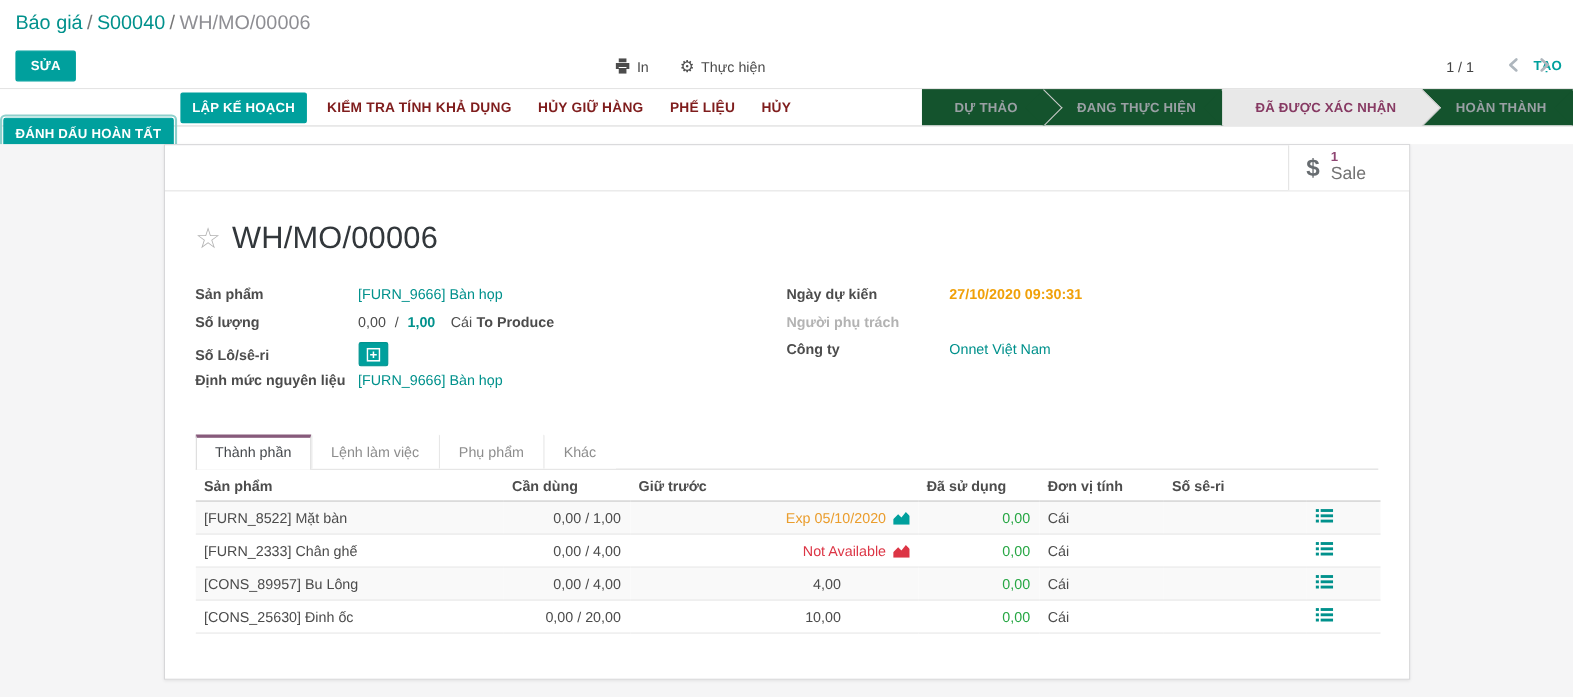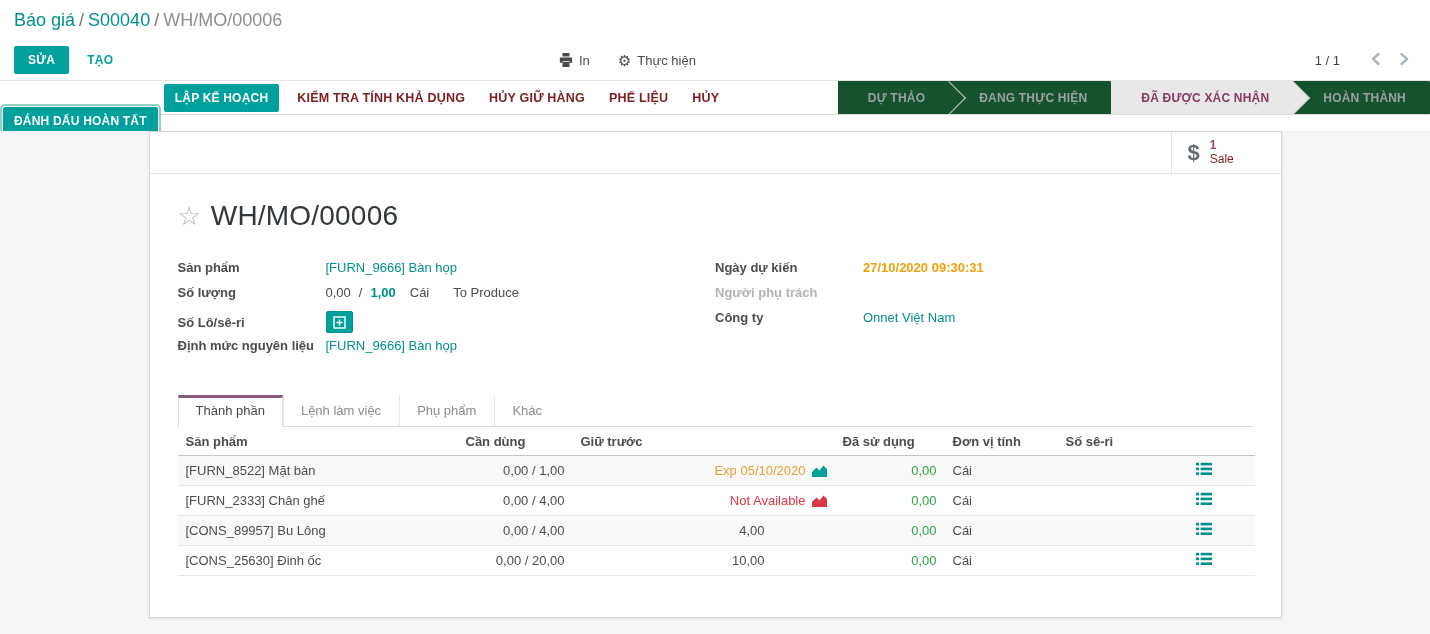--- a/index.html
+++ b/index.html
@@ -6,21 +6,21 @@
   html,body { width:1430px; height:634px; overflow:hidden; background:#fff;
     font-family:"Liberation Sans", sans-serif; color:#4c4c4c; }
 
   
   .control-panel { background:#fff; padding:8px 0 0 14px; }
   .breadcrumb { font-size:18px; line-height:24px; }
   .breadcrumb a { color:#00918c; text-decoration:none; cursor:pointer; }
   .breadcrumb .sep { color:#777; padding:0 4px; }
   .breadcrumb .current { color:#8e8e93; }
 
-  .cp-buttons { position:relative; height:40px; margin-top:8px; display:flex; align-items:center; }
+  .cp-buttons { position:relative; height:40px; margin-top:8px; display:flex; align-items:center;justify-content:space-between; }
   .btn-primary { background:#00a09d; border:1px solid #00a09d; color:#fff; font-weight:bold;
     font-size:12px; padding:6px 13px; border-radius:2px; cursor:pointer; letter-spacing:.2px; }
   .btn-flat { background:none; border:none; color:#00a09d; font-weight:bold; font-size:12px;
     padding:6px 10px; margin-left:8px; cursor:pointer; letter-spacing:.2px; }
   .cp-center { position:absolute; left:545px; top:0; height:100%; display:flex; align-items:center; gap:28px; }
   .menu-btn { display:flex; align-items:center; gap:6px; font-size:13px; color:#4c4c4c; cursor:pointer; background:none; border:none; font-family:inherit; }
   .gear-glyph { font-size:15px; color:#4c4c4c; line-height:1; }
   .cp-pager { position:absolute; right:18px; top:0; height:100%; display:flex; align-items:center; gap:14px; }
   .pager-count { font-size:13px; color:#444; margin-right:14px; }
   .pager-arrow { background:none; border:none; cursor:pointer; padding:2px; }
@@ -46,38 +46,38 @@
   
   .content { position:relative; height:516px; background:#f5f5f6; }
   .sheet { width:1133px; height:487px; margin:16px auto 0; background:#fff;
     border:1px solid #d7d7d9; box-shadow:0 1px 3px rgba(0,0,0,.08); }
   .smart-row { height:42px; border-bottom:1px solid #e3e3e3; display:flex; justify-content:flex-end; }
   .smart-btn { display:flex; align-items:center; gap:10px; padding:0 16px; min-width:110px;
     border-left:1px solid #e3e3e3; background:#fff; cursor:pointer; border-top:none; border-right:none; border-bottom:none; font-family:inherit; }
   .dollar-glyph { font-size:22px; font-weight:bold; color:#676c70; }
   .smart-txt { display:flex; flex-direction:column; align-items:flex-start; line-height:1.15; }
   .smart-count { font-size:12px; font-weight:bold; color:#8f4673; }
-  .smart-label { font-size:12px; color:#7f1d1d; }
+  .smart-label { font-size:16px; color:#737373; }
 
   .sheet-body { padding:26px 28px 0; }
   .title-row { display:flex; align-items:center; gap:10px; margin-bottom:26px; }
   .star { font-size:26px; color:#b3b3b3; cursor:pointer; line-height:1; background:none; border:none; }
   .sheet-title { font-size:28px; font-weight:400; color:#32373b; letter-spacing:.2px; }
 
   .fields { display:flex; }
   .fcol { width:50%; }
   .field { display:flex; align-items:flex-start; min-height:25px; font-size:13px; }
   .flabel { width:148px; flex-shrink:0; font-weight:bold; color:#4c4c4c; line-height:20px; }
   .flabel.muted { color:#b3b3b3; }
   .fvalue { line-height:20px; color:#4c4c4c; }
   a.link { color:#00918c; text-decoration:none; cursor:pointer; }
   .qty-done { color:#4c4c4c; }
   .qty-sep { padding:0 8px; color:#4c4c4c; }
   .qty-produce { color:#00918c; font-weight:bold; padding-right:14px; }
-  .qty-note { font-weight:normal; padding-left:24px; }
+  .qty-note { font-weight:bold; padding-left:4px; }
   .date-val { color:#f0a009; font-weight:bold; }
   .add-lot-btn { width:27px; height:22px; background:#00a09d; border:1px solid #00938f; border-radius:2px;
     display:flex; align-items:center; justify-content:center; cursor:pointer; }
 
   
   .tabs { display:flex; margin-top:34px; border-bottom:1px solid #dcdcdc; }
   .tab { padding:7px 17px 8px; font-size:13px; color:#8d8d8d; background:#fff; cursor:pointer;
     border:1px solid transparent; border-bottom:none; }
   .tab.active { color:#44484c; border-color:#dcdcdc; border-top:3px solid #875a7b;
     margin-bottom:-1px; padding-top:5px; background:#fff; }

